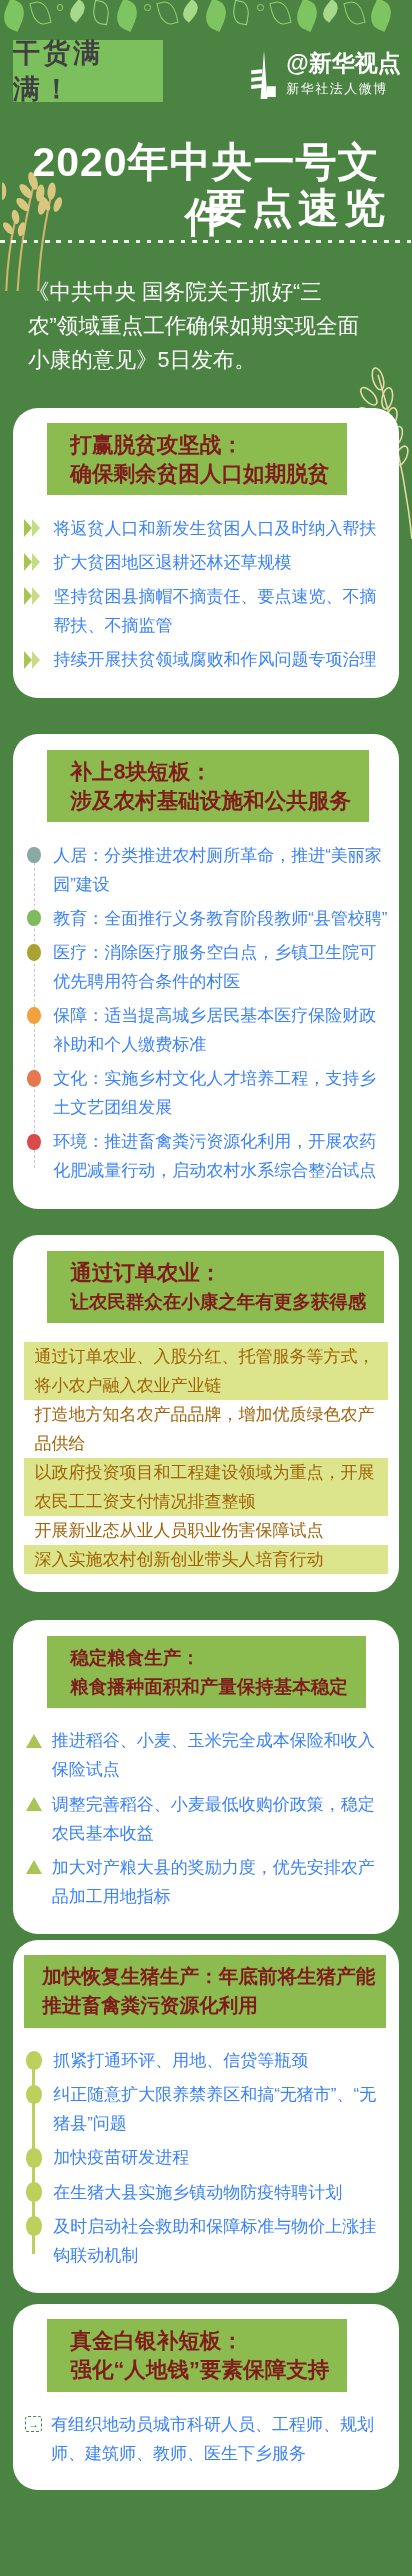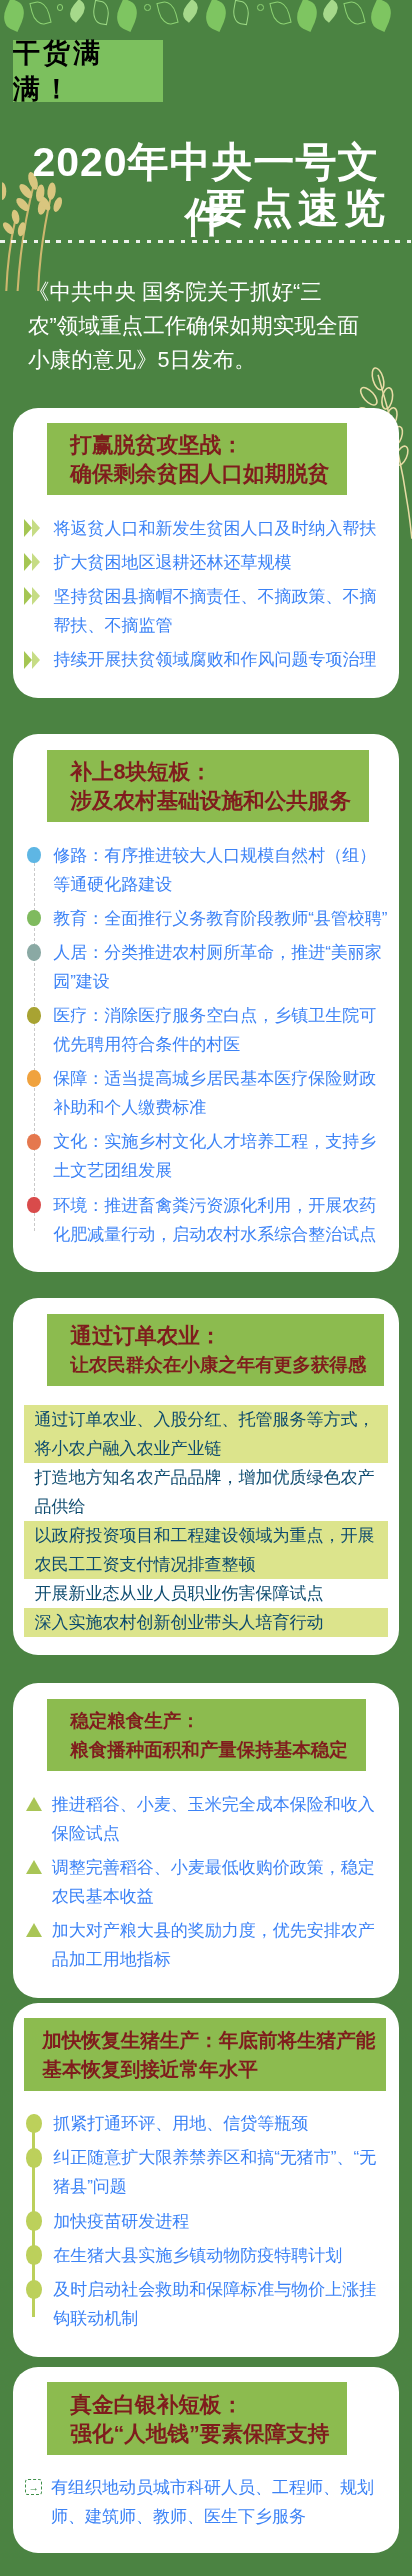--- a/index.html
+++ b/index.html
@@ -14,21 +14,21 @@
   .leaf { flex:none; border-radius:0 62% 0 62%; }
   .lf1 { width:19.6px; height:28px; background:#7ec561; transform:rotate(24deg); }
   .lf2 { width:16.5px; height:24px; border:1.5px solid #8ed374; transform:rotate(-14deg); }
   .lf3 { width:13.4px; height:19.6px; background:#a6d98b; transform:rotate(40deg); }
   .lf4 { width:15.5px; height:23px; border:1.5px solid #9cd984; transform:rotate(10deg); }
   .ring { flex:none; width:6.7px; height:6.7px; border:1.5px solid #8ed374; border-radius:50%; margin-top:3.1px; }
   
   .header { position:relative; height:258px; z-index:2; }
   .badge { position:absolute; left:13px; top:40px; width:150px; height:62px;
     background:#7cc05e; display:flex; align-items:center; justify-content:center;
-    font-size:27px; font-weight:bold; letter-spacing:3.1px; color:#000000; }
+    font-size:27px; font-weight:bold; letter-spacing:3.1px; color:#404040; }
   .masthead { position:absolute; right:11.3px; top:50px; display:flex; align-items:flex-start; }
   .masthead svg { margin-right:7.2px; }
   .mast-handle { font-size:23px; font-weight:bold; line-height:26px; }
   .mast-sub { font-size:13px; letter-spacing:1.5px; margin-top:4.1px; }
   .title1 { position:absolute; left:15.5px; right:15.5px; top:135px; text-align:center;
     font-size:41px; font-weight:bold; letter-spacing:1px; }
   .title2 { position:absolute; right:21.6px; top:181px; text-align:right;
     font-size:41px; font-weight:bold; letter-spacing:5.2px; }
   .dashline { position:absolute; left:0; right:0; top:240px; height:2.6px;
     background:repeating-linear-gradient(90deg,#fff 0 4.6px,transparent 4.6px 11.3px); opacity:.9; }
@@ -69,21 +69,21 @@
   .timeline2 { position:relative; }
   .timeline2::before { content:""; position:absolute; left:8.2px; top:15.5px; bottom:15.5px;
     border-left:3.6px solid #bcd05b; }
   .oval { position:relative; z-index:1; flex:none; width:15.5px; height:19.6px;
     background:#bcd05b; border-radius:50%; margin:4.6px 11.3px 0 2.1px; }
   
   .abox-icon { flex:none; width:16.5px; height:16.5px; margin:5.7px 9.3px 0 1px;
     border:1.5px dashed #3f8f4a; border-radius:3.1px; display:flex; align-items:center; justify-content:center; }
   .abox-icon::after { content:"\2192"; color:#3f8f4a; font-size:10.3px; font-weight:bold; }
   
-  .stripe { font-size:17px; line-height:29px; padding-left:10.3px; word-break:break-all; color:#0c4a6e; }
+  .stripe { font-size:17px; line-height:29px; padding-left:10.3px; word-break:break-all; color:#a16207; }
   .stripe.light { background:#dce48c; }
   
   .mt1{margin-top:31px;} .mt2{margin-top:36px;} .mt3{margin-top:26px;}
   .mt4{margin-top:28px;} .mt5{margin-top:5.2px;} .mt6{margin-top:10.3px;}
 </style>
 </head>
 <body>
 
 <div class="header">
   <div class="top-leaves">
@@ -101,20 +101,33 @@
     <span class="ring"></span>
     <span class="leaf lf2"></span>
     <span class="leaf lf1"></span>
     <span class="leaf lf3"></span>
     <span class="leaf lf2"></span>
     <span class="leaf lf1"></span>
   </div>
 
   <div class="badge">干货满满！</div>
 
+  <div class="masthead">
+    <svg width="30" height="49" viewBox="0 0 60 100">
+      <polygon points="30,0 37,100 23,100" fill="#fff"></polygon>
+      <rect x="4" y="42" width="22" height="8" fill="#fff" transform="skewY(-6 )"></rect>
+      <rect x="4" y="57" width="22" height="8" fill="#fff" transform="skewY(-6)"></rect>
+      <rect x="4" y="72" width="22" height="8" fill="#fff" transform="skewY(-6)"></rect>
+      <rect x="36" y="74" width="18" height="22" fill="#fff"></rect>
+    </svg>
+    <div>
+      <div class="mast-handle">@新华视点</div>
+      <div class="mast-sub">新华社法人微博</div>
+    </div>
+  </div>
 
   <div class="title1">2020年中央一号文件</div>
   <div class="title2">要点速览</div>
   <div class="dashline"></div>
 </div>
 
 <svg class="wheat-left" width="93" height="139" viewBox="0 0 180 270">
   <g stroke="#cdb76e" stroke-width="4" fill="none">
     <path d="M30,270 C34,200 42,140 62,60"></path>
     <path d="M70,270 C72,210 80,150 96,80"></path>
@@ -162,46 +175,42 @@
     <div class="item">
       <span class="chev-icon"></span>
       <p>将返贫人口和新发生贫困人口及时纳入帮扶</p>
     </div>
     <div class="item">
       <span class="chev-icon"></span>
       <p>扩大贫困地区退耕还林还草规模</p>
     </div>
     <div class="item">
       <span class="chev-icon"></span>
-      <p>坚持贫困县摘帽不摘责任、不摘政策、不摘帮扶、不摘监管</p>
+      <p>坚持贫困县摘帽不摘责任、要点速览、不摘帮扶、不摘监管</p>
     </div>
     <div class="item">
       <span class="chev-icon"></span>
       <p>持续开展扶贫领域腐败和作风问题专项治理</p>
     </div>
   </div>
 </section>
 
 <section class="card mt2">
   <div class="banner">
     <span>补上8块短板：</span>
     <span>涉及农村基础设施和公共服务</span>
   </div>
   <div class="items timeline">
     <div class="item">
-      <span class="dot" style="background-color: rgb(94, 182, 228);"></span>
-      <p>修路：有序推进较大人口规模自然村（组）等通硬化路建设</p>
+      <span class="dot" style="background-color: rgb(138, 169, 164);"></span>
+      <p>人居：分类推进农村厕所革命，推进“美丽家园”建设</p>
     </div>
     <div class="item">
       <span class="dot" style="background-color: rgb(127, 186, 94);"></span>
       <p>教育：全面推行义务教育阶段教师“县管校聘”</p>
-    </div>
-    <div class="item">
-      <span class="dot" style="background-color: rgb(138, 169, 164);"></span>
-      <p>人居：分类推进农村厕所革命，推进“美丽家园”建设</p>
     </div>
     <div class="item">
       <span class="dot" style="background-color: rgb(168, 163, 50);"></span>
       <p>医疗：消除医疗服务空白点，乡镇卫生院可优先聘用符合条件的村医</p>
     </div>
     <div class="item">
       <span class="dot" style="background-color: rgb(240, 162, 62);"></span>
       <p>保障：适当提高城乡居民基本医疗保险财政补助和个人缴费标准</p>
     </div>
     <div class="item">
@@ -246,21 +255,21 @@
     <div class="item">
       <span class="tri-icon"></span>
       <p>加大对产粮大县的奖励力度，优先安排农产品加工用地指标</p>
     </div>
   </div>
 </section>
 
 <section class="card mt5">
   <div class="banner banner-wide">
     <span>加快恢复生猪生产：年底前将生猪产能</span>
-    <span>基本恢复到接近常年水平</span>
+    <span>推进畜禽粪污资源化利用</span>
   </div>
   <div class="items timeline2">
     <div class="item">
       <span class="oval"></span>
       <p>抓紧打通环评、用地、信贷等瓶颈</p>
     </div>
     <div class="item">
       <span class="oval"></span>
       <p>纠正随意扩大限养禁养区和搞“无猪市”、“无猪县”问题</p>
     </div>

